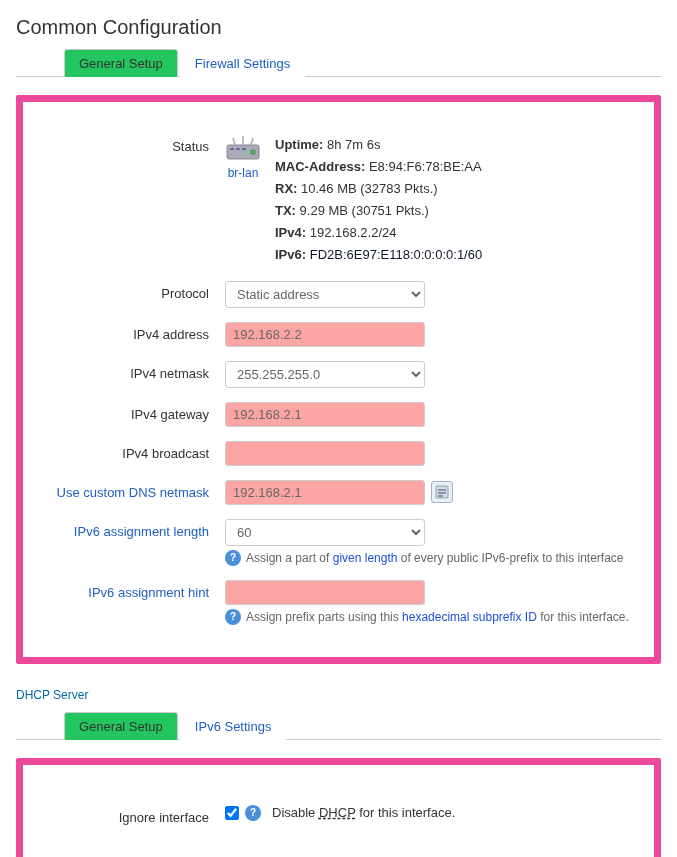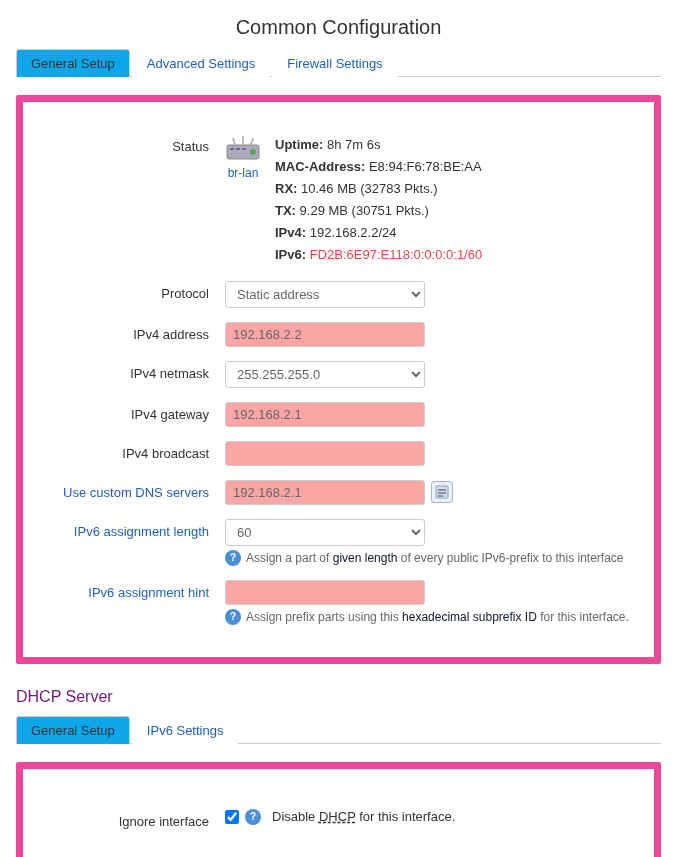--- a/index.html
+++ b/index.html
@@ -9,26 +9,25 @@
       color: #333;
       background: #fff;
       padding: 16px;
       width: 677px;
     }
     h1.page-title {
       font-size: 20px;
       font-weight: normal;
       color: #333;
       margin-bottom: 10px;
-      text-align: center;
     }
     h2.section-title {
-      font-size: 16px;
+      font-size: 12px;
       font-weight: normal;
-      color: #701a75;
+      color: #0369a1;
       margin: 24px 0 10px 0;
     }
     .tab-bar {
       display: flex;
       border-bottom: 1px solid #ccc;
       margin-bottom: 18px;
     }
     .tab {
       padding: 6px 14px;
       cursor: pointer;
@@ -37,23 +36,24 @@
       border-bottom: none;
       margin-bottom: -1px;
       color: #888;
       background: #f5f5f5;
       border-color: #ccc;
       border-radius: 3px 3px 0 0;
       margin-right: 2px;
     }
     .tab.active {
       color: #333;
-      background: #0ea5e9;
+      background: #22c55e;
       border-color: #ccc;
       border-bottom-color: #fff;
+      margin-left: 48px;
     }
     .tab.blue {
       color: #2060c0;
       background: #fff;
       border-color: transparent;
     }
     .form-section {
       border: 7px solid #ec4899;
       padding: 32px 12px;
       border-radius: 2px;
@@ -120,21 +120,21 @@
     }
     .status-info {
       font-size: 13px;
       color: #333;
       line-height: 1.7;
     }
     .status-info b {
       font-weight: bold;
     }
     .status-info .ipv6 {
-      color: #ef4444;
+      color: #0f172a;
     }
     .dns-wrap {
       display: flex;
       align-items: center;
     }
     .dns-wrap .form-input {
       margin-right: 6px;
     }
     .dns-add-icon {
       width: 22px;
@@ -164,21 +164,21 @@
       height: 16px;
       border-radius: 50%;
       background: #4a90d9;
       color: white;
       font-size: 10px;
       font-weight: bold;
       margin-right: 5px;
       flex-shrink: 0;
     }
     .hint-text a, .hint-text span.link {
-      color: #0f172a;
+      color: #1d4ed8;
       text-decoration: none;
     }
     .checkbox-wrap {
       display: flex;
       align-items: center;
       gap: 6px;
     }
     .checkbox-wrap input[type=checkbox] {
       width: 14px;
       height: 14px;
@@ -193,21 +193,20 @@
       height: 30px;
     }
   </style>
 </head>
 <body>
 
 <h1 class="page-title">Common Configuration</h1>
 
 <div class="tab-bar">
   <div class="tab active">General Setup</div>
-  <div class="tab blue">Advanced Settings</div>
   <div class="tab blue">Firewall Settings</div>
 </div>
 
 <div class="form-section">
 
   <div class="form-row">
     <div class="form-label">Status</div>
     <div class="form-control-wrap">
       <div class="status-block">
         <div class="status-icon-block">
@@ -268,21 +267,21 @@
   </div>
 
   <div class="form-row">
     <div class="form-label">IPv4 broadcast</div>
     <div class="form-control-wrap">
       <input type="text" class="form-input" style="">
     </div>
   </div>
 
   <div class="form-row">
-    <div class="form-label blue">Use custom DNS servers</div>
+    <div class="form-label blue">Use custom DNS netmask</div>
     <div class="form-control-wrap">
       <div class="dns-wrap">
         <input type="text" class="form-input" value="192.168.2.1" style="">
         <div class="dns-add-icon">
           <svg width="14" height="14" viewBox="0 0 14 14">
             <rect x="1" y="1" width="12" height="12" rx="1" fill="#d0dce8" stroke="#88a" stroke-width="0.8"></rect>
             <line x1="3" y1="5" x2="11" y2="5" stroke="#446" stroke-width="1"></line>
             <line x1="3" y1="8" x2="11" y2="8" stroke="#446" stroke-width="1"></line>
             <line x1="3" y1="11" x2="8" y2="11" stroke="#446" stroke-width="1"></line>
           </svg>

